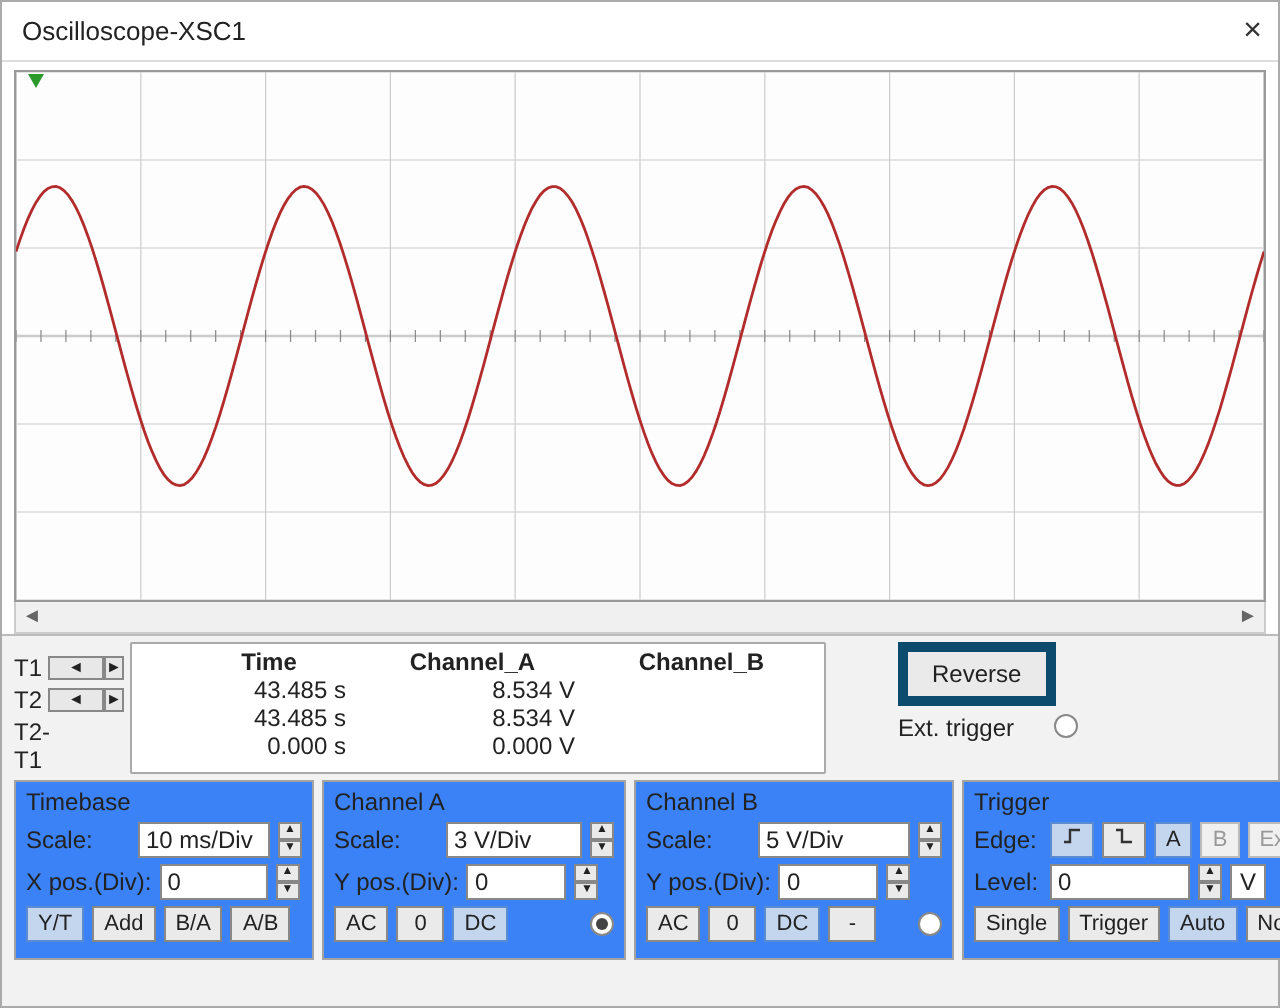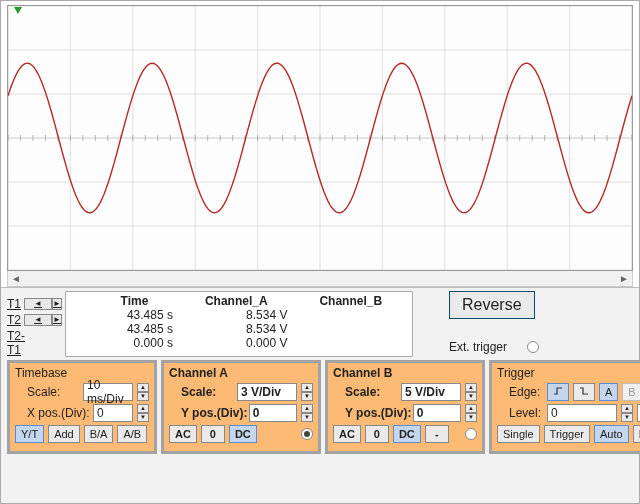--- a/index.html
+++ b/index.html
@@ -8,53 +8,58 @@
   .titlebar { height: 30px; display: flex; align-items: center; padding: 0 8px 0 10px; font-size: 13px; border-bottom: 1px solid #ddd; }
   .titlebar .spacer { flex: 1; }
   .titlebar .close { font-size: 16px; width: 40px; text-align: right; color: #333; }
   .scope-area { position: relative; margin: 4px 6px 0 6px; border: 1px solid #999; }
   .scope-area svg { display: block; background: #fdfdfd; }
   .scrollbar-h { height: 16px; margin: 0 6px; display: flex; align-items: center; background: #f0f0f0; border: 1px solid #ccc; border-top: none; }
   .scrollbar-h .arrow { width: 16px; height: 14px; text-align: center; font-size: 10px; line-height: 14px; color: #666; }
   .panel { flex: 1; background: #f2f2f2; border-top: 1px solid #bbb; padding: 3px 6px 4px 6px; display: flex; flex-direction: column; gap: 3px; }
   .readout-row { display: flex; gap: 6px; align-items: stretch; }
   .cursor-col { width: 52px; display: flex; flex-direction: column; justify-content: center; gap: 2px; padding-top: 6px; }
-  .cursor-line { display: flex; align-items: center; gap: 3px; text-decoration: underline; }
+  .cursor-line { display: flex; align-items: center; gap: 3px; }
   .cursor-line span:first-child { width: 28px; }
   .nudge { display: inline-flex; gap: 0; }
   .nudge span { display: inline-block; width: 10px; height: 12px; border: 1px solid #888; background: #e8e8e8; font-size: 8px; text-align: center; line-height: 10px; }
   .readout-box { background: #fff; border: 1px solid #aaa; border-radius: 1px; padding: 2px 4px; width: 348px; font-size: 12px; }
   .readout-box table { border-collapse: collapse; width: 100%; }
   .readout-box th { text-align: center; font-weight: bold; padding: 0 6px; }
   .readout-box td { text-align: right; padding: 0 6px; }
   .right-btns { display: flex; flex-direction: column; gap: 4px; align-items: flex-start; padding-left: 30px; }
-  .btn { display: inline-block; background: #eaeaea; border: 1px solid #0c4a6e; padding: 4px 12px; font-size: 16px; min-width: 60px; text-align: center; }
-  .ext-trig { display: flex; align-items: center; gap: 20px; font-size: 12px; margin-top: 17px; }
+  .btn { display: inline-block; background: #eaeaea; border: 5px solid #0c4a6e; padding: 4px 12px; font-size: 12px; min-width: 60px; text-align: center; }
+  .ext-trig { display: flex; align-items: flex-start; gap: 20px; font-size: 12px; }
   .radio-dot { width: 12px; height: 12px; border: 1px solid #888; border-radius: 50%; background: #fff; display: inline-block; }
   .radio-dot.on::after { content: ""; display: block; width: 6px; height: 6px; border-radius: 50%; background: #444; margin: 2px; }
   .controls-row { display: flex; gap: 4px; }
-  .group { border: 3px solid #a3a3a3; background: #fdba74; padding: 3px 5px 4px 5px; font-size: 12px; }
+  .group { border: 1px solid #a3a3a3; background: #3b82f6; padding: 3px 5px 4px 5px; font-size: 12px; }
   .group.tb { width: 150px; }
-  .group.ch { width: 160px; font-weight: bold; }
+  .group.ch { width: 160px; }
   .group.trg { flex: 1; }
   .g-title { margin-bottom: 3px; }
   .row { display: flex; align-items: center; gap: 4px; margin-bottom: 3px; }
   .row.last { margin-bottom: 4px; }
-  .lbl { min-width: 52px; white-space: nowrap; margin-left: 12px; }
+  .lbl { min-width: 52px; white-space: nowrap; }
   .field { background: #fff; border: 1px solid #888; padding: 1px 3px; height: 18px; display: inline-flex; align-items: center; }
   .spin { display: inline-flex; flex-direction: column; }
   .spin span { width: 12px; height: 9px; border: 1px solid #888; background: #eaeaea; font-size: 6px; text-align: center; line-height: 7px; }
   .sbtn { display: inline-block; border: 1px solid #888; background: #eaeaea; padding: 1px 5px; font-size: 11px; text-align: center; min-width: 24px; height: 18px; line-height: 14px; }
   .sbtn.on { background: #c4d6ee; border-color: #5b8bd0; }
   .sbtn.dis { color: #999; border-color: #bbb; background: #f0f0f0; }
 </style>
 </head>
 <body>
 
 <div class="window">
+  <div class="titlebar">
+    <span>Oscilloscope-XSC1</span>
+    <span class="spacer"></span>
+    <span class="close">×</span>
+  </div>
 
   <div class="scope-area">
     <svg id="scope-svg" width="624" height="264">
         <line x1="0.0" y1="0" x2="0.0" y2="264" stroke="#ccc" stroke-width="1"></line>
         <line x1="62.4" y1="0" x2="62.4" y2="264" stroke="#ccc" stroke-width="0.6"></line>
         <line x1="124.8" y1="0" x2="124.8" y2="264" stroke="#ccc" stroke-width="0.6"></line>
         <line x1="187.2" y1="0" x2="187.2" y2="264" stroke="#ccc" stroke-width="0.6"></line>
         <line x1="249.6" y1="0" x2="249.6" y2="264" stroke="#ccc" stroke-width="0.6"></line>
         <line x1="312.0" y1="0" x2="312.0" y2="264" stroke="#ccc" stroke-width="0.6"></line>
         <line x1="374.4" y1="0" x2="374.4" y2="264" stroke="#ccc" stroke-width="0.6"></line>

